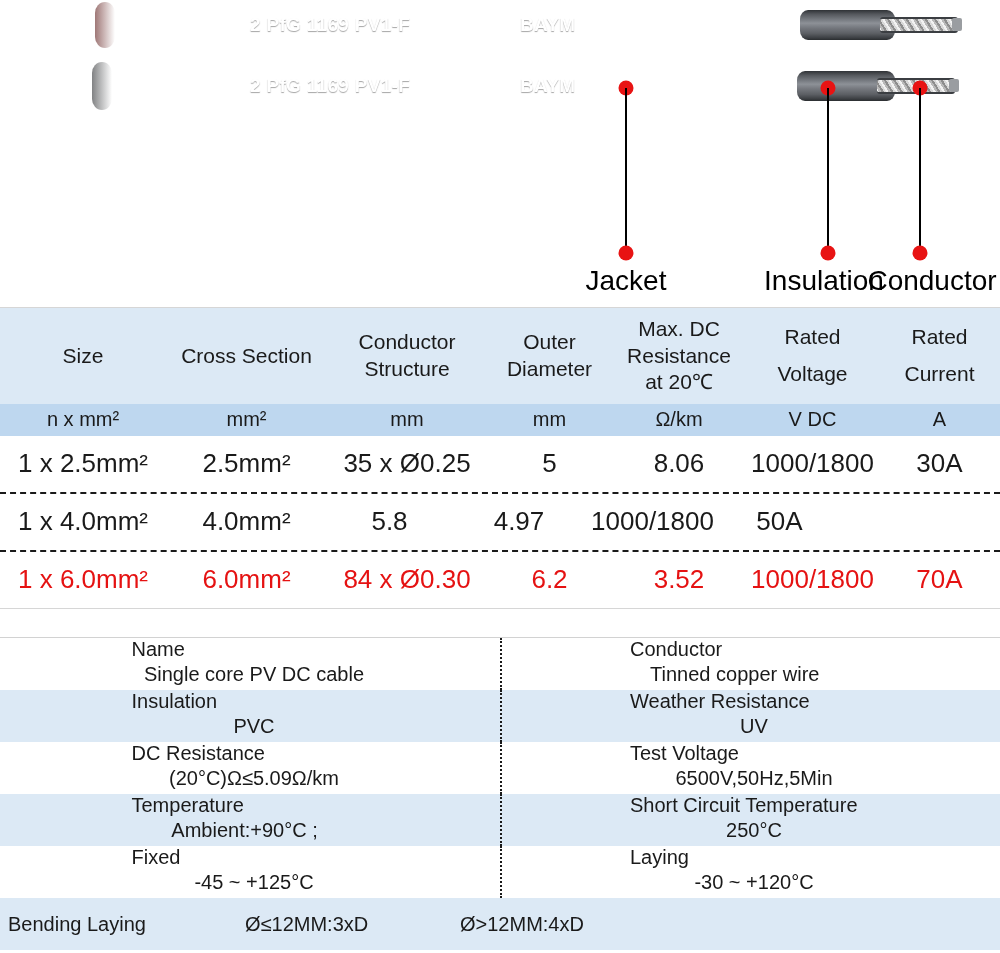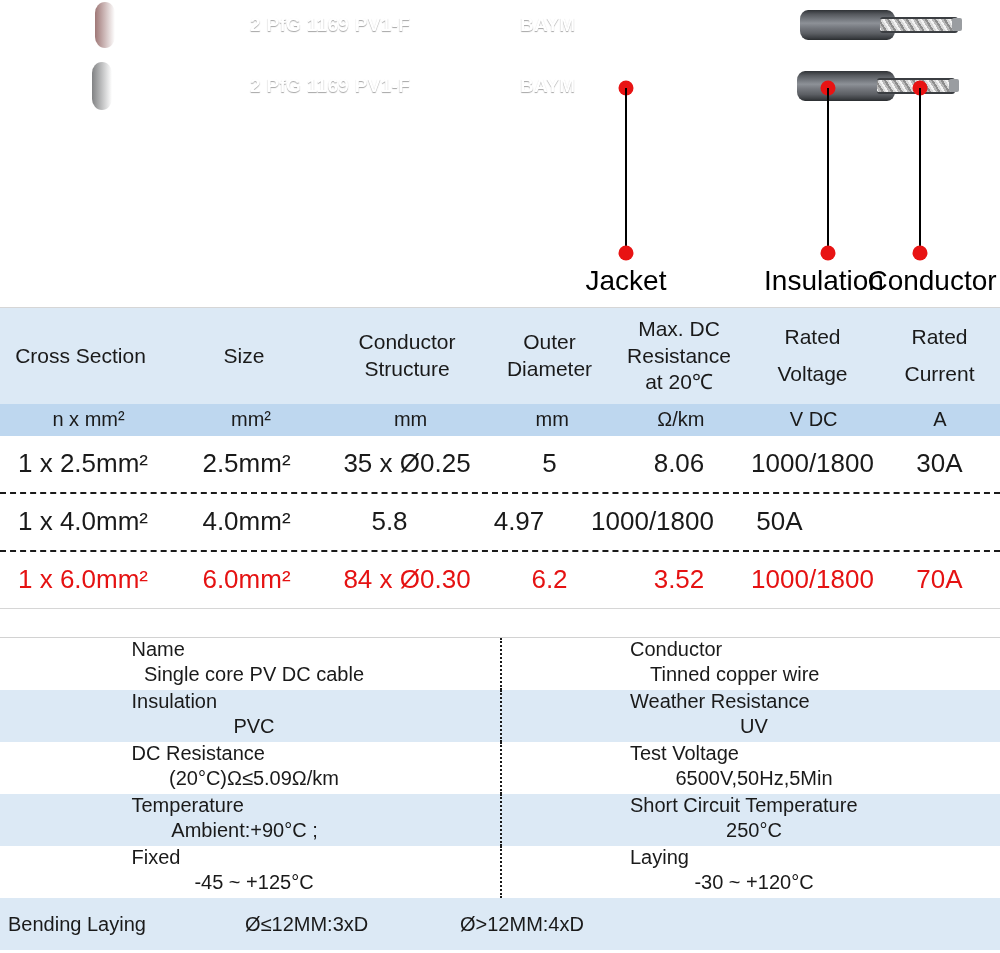--- a/index.html
+++ b/index.html
@@ -87,21 +87,21 @@
   
   .spec-table{
     position:absolute;left:0;top:307px;width:1000px;
     border-top:1px solid #d6d6d6;border-bottom:1px solid #d6d6d6;
     box-sizing:border-box;
   }
   .spec-header{
     display:flex;background:#dce9f5;height:96px;align-items:center;
   }
   .spec-units{
-    display:flex;background:#bed7ef;height:32px;align-items:center;padding-left:6px;
+    display:flex;background:#bed7ef;height:32px;align-items:center;
   }
   .spec-row{
     display:flex;height:56px;align-items:center;background:#ffffff;
   }
   .spec-row.dashed-top{
     border-top:2px dashed #1a1a1a;
   }
   .spec-row.highlight .cell{color:#e51212;}
 
   .cell{
@@ -194,27 +194,27 @@
 
     <div class="dot" style="left:920px;top:88px;"></div>
     <div class="leader" style="left:920px;top:88px;height:165px;"></div>
     <div class="dot" style="left:920px;top:253px;"></div>
     <div class="callout-label" style="left:932px;top:265px;">Conductor</div>
   </div>
 
   <div class="spec-table">
 
     <div class="spec-header">
+      <div class="cell c1 hdr-lines">
+        <span></span>
+        <span>Size</span>
+      </div>
       <div class="cell c2 hdr-lines">
         <span></span>
         <span>Cross Section</span>
-      </div>
-      <div class="cell c1 hdr-lines">
-        <span></span>
-        <span>Size</span>
       </div>
       <div class="cell c3 hdr-lines">
         <span>Conductor</span>
         <span>Structure</span>
       </div>
       <div class="cell c4 hdr-lines">
         <span>Outer</span>
         <span>Diameter</span>
       </div>
       <div class="cell c5 hdr-lines">

